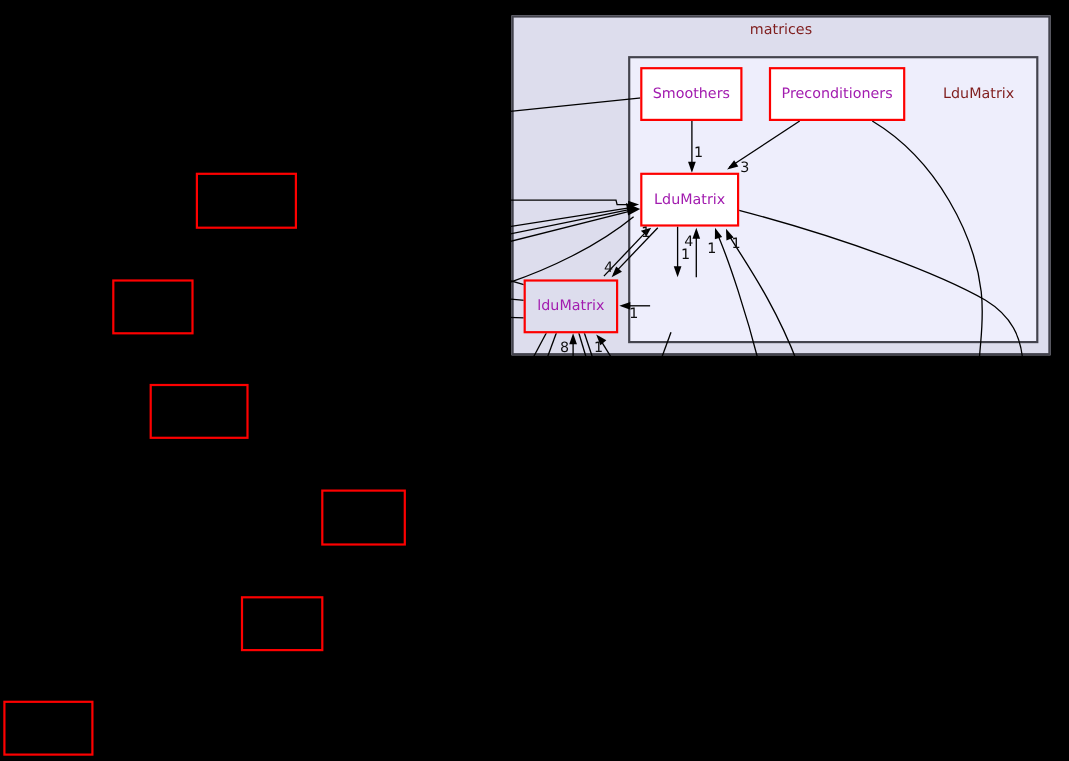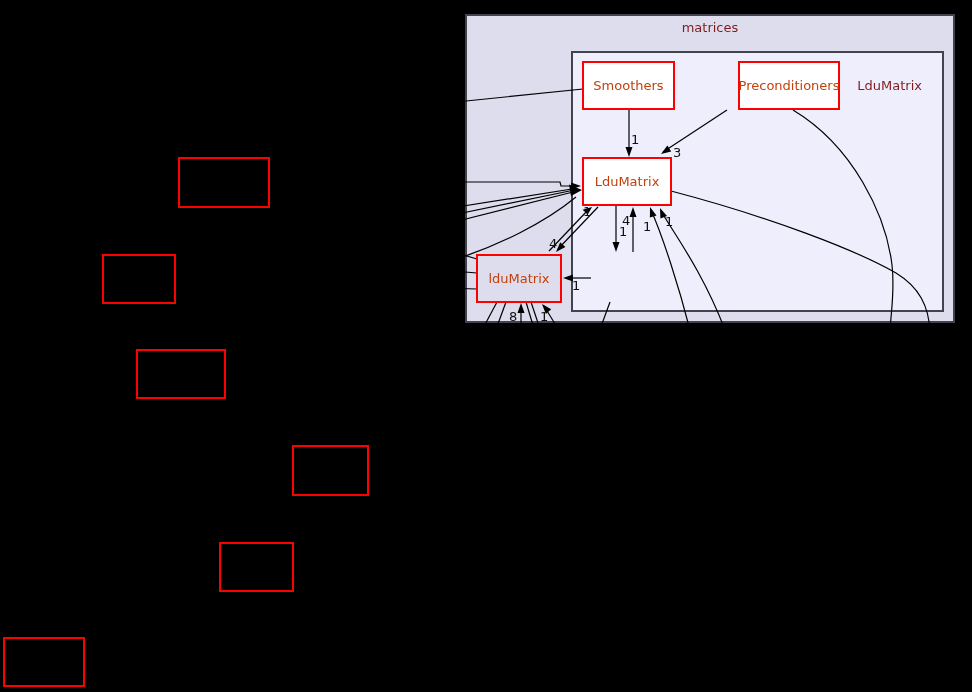--- a/index.html
+++ b/index.html
@@ -6,21 +6,21 @@
   #stage{position:relative;width:972px;height:692px;background:#000;overflow:hidden;
          font-family:"DejaVu Sans",sans-serif;}
   .cluster{position:absolute;box-sizing:border-box;border:2px solid #43434d;}
   .cluster-outer{left:465px;top:14px;width:490px;height:309px;background:#dddded;}
   .cluster-inner{left:571px;top:51px;width:373px;height:261px;background:#eeeefc;}
   .cluster-label{position:absolute;font-size:13px;color:#7f1d1d;line-height:14px;white-space:nowrap;}
   .outer-label{left:0;right:0;top:5px;text-align:center;}
   .inner-label{right:20px;top:26px;}
   #edge-svg{position:absolute;left:0;top:0;z-index:3;}
   .gnode{position:absolute;box-sizing:border-box;border:2px solid #fd0000;background:#fff;
-         display:flex;align-items:center;justify-content:center;font-size:13px;color:#c2410c;
+         display:flex;align-items:center;justify-content:center;font-size:13px;color:#a21caf;
          z-index:4;white-space:nowrap;}
   .gnode.focus{background:#dddded;}
   .hiddenNode{position:absolute;box-sizing:border-box;border:2px solid #fd0000;background:transparent;z-index:4;}
   #edge-labels{position:absolute;left:0;top:0;width:972px;height:692px;z-index:5;pointer-events:none;}
   .elabel{position:absolute;font-size:13px;line-height:13px;color:#101010;}
 </style>
 </head>
 <body>
 
 <div id="stage">
@@ -88,21 +88,21 @@
       <polygon points="660,208 667,216 660.4,218.6"></polygon>
       <polygon points="563,278 573,274.5 573,281.5"></polygon>
       <polygon points="521,303 517.5,313 524.5,313"></polygon>
       <polygon points="542,304 551.2,309.3 545.8,313.9"></polygon>
     </g>
   </svg>
 
   <div class="gnode" style="left:582px;top:61px;width:93px;height:49px;">
     <span>Smoothers</span>
   </div>
-  <div class="gnode" style="left:738px;top:61px;width:102px;height:49px;">
+  <div class="gnode" style="left:699px;top:61px;width:124px;height:49px;">
     <span>Preconditioners</span>
   </div>
   <div class="gnode" style="left:582px;top:157px;width:90px;height:49px;">
     <span>LduMatrix</span>
   </div>
   <div class="gnode focus" style="left:476px;top:254px;width:86px;height:49px;">
     <span>lduMatrix</span>
   </div>
 
   <div class="hiddenNode" style="left:178px;top:157px;width:92px;height:51px;"></div>

